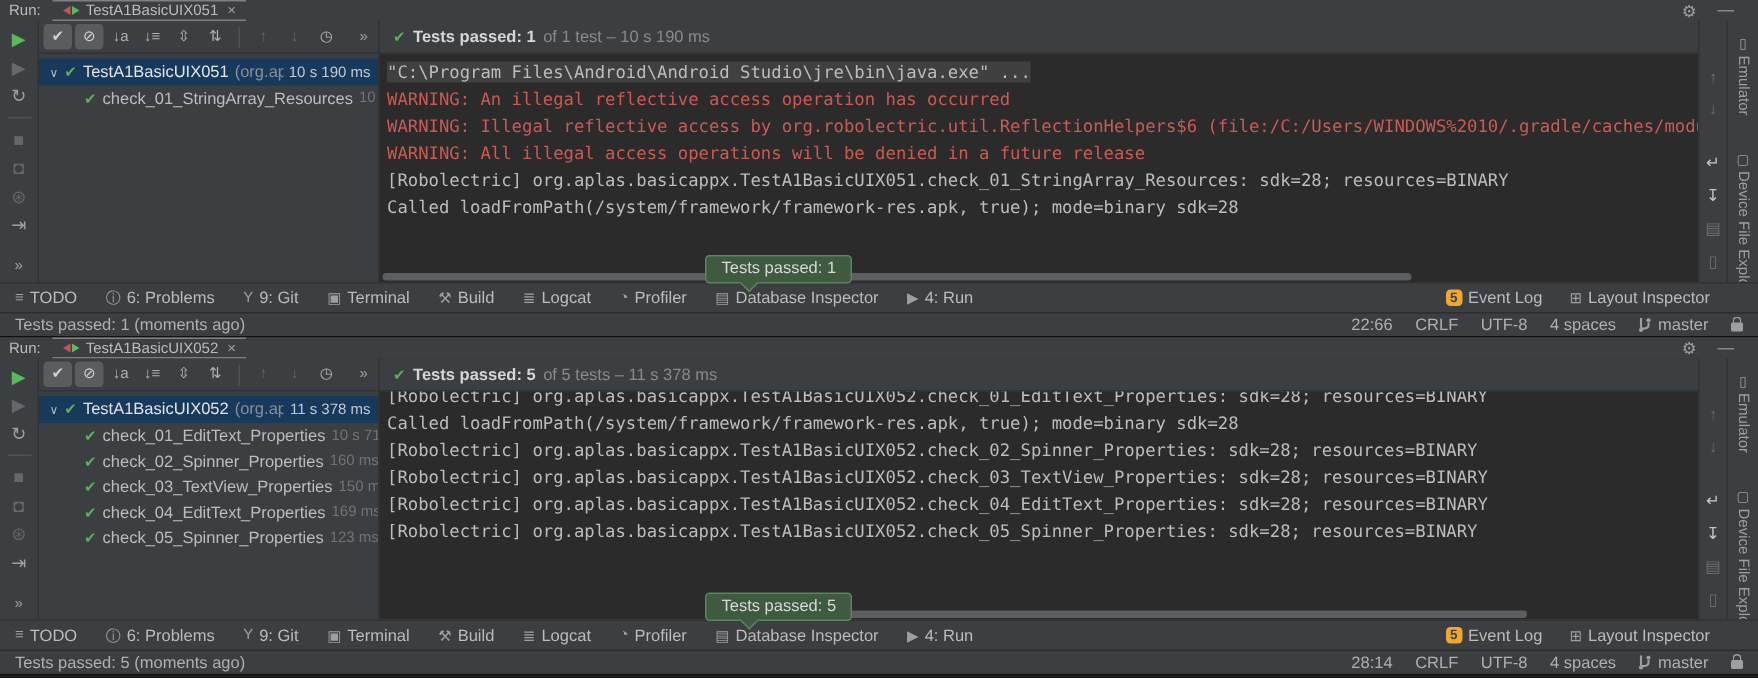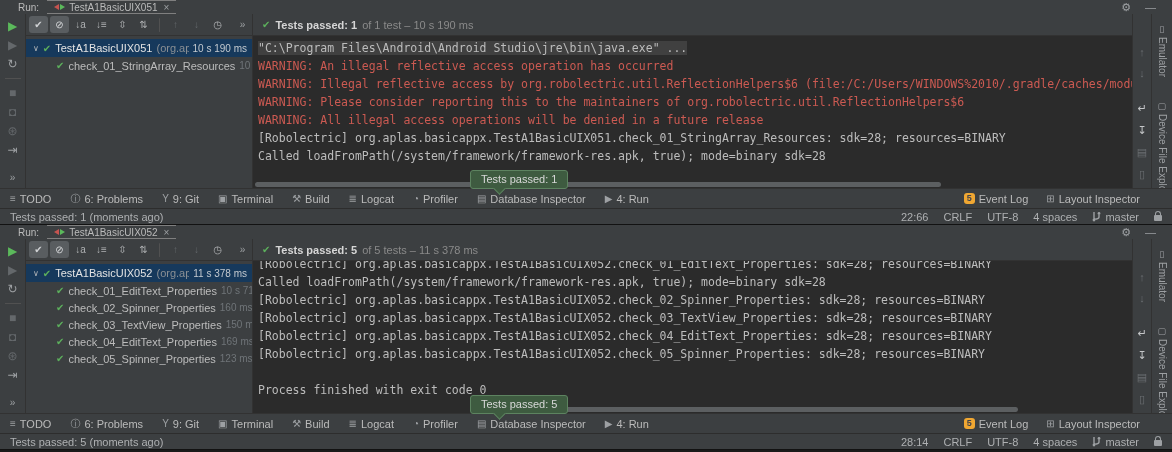--- a/index.html
+++ b/index.html
@@ -3,21 +3,21 @@
 <meta charset="utf-8">
 <style>
   * { margin:0; padding:0; box-sizing:border-box; }
   html,body { width:1172px; height:452px; background:#1a1a1a; overflow:hidden;
               font-family:"Liberation Sans", sans-serif; }
   .panel { height:225px; border-bottom:1px solid #121212; background:#3c3f41;
            display:flex; flex-direction:column; position:relative; }
 
   
   .tabrow { height:14px; display:flex; align-items:center; gap:8px;
-            padding-left:18px; font-size:10px; color:#bbbbbb; background:#3c3f41;justify-content:flex-end; }
+            padding-left:6px; font-size:10px; color:#bbbbbb; background:#3c3f41;justify-content:flex-end; }
   .tab { height:14px; display:flex; align-items:center; gap:4px; padding:0 7px;
          border-top:1px solid #7f7f7f; border-bottom:1px solid #7f7f7f; }
   .tabicon { display:inline-flex; align-items:center; }
   .tri-red  { width:0; height:0; border-top:3px solid transparent; border-bottom:3px solid transparent;
               border-right:5px solid #c75450; display:inline-block; }
   .tri-grn  { width:0; height:0; border-top:3px solid transparent; border-bottom:3px solid transparent;
               border-left:5px solid #5bb95b; display:inline-block; margin-left:1px; }
   .tabclose { color:#9da0a3; font-size:10px; margin-left:2px; cursor:default; }
   .tabrow-right { margin-left:auto; display:flex; align-items:center; gap:14px;
                   padding-right:16px; color:#9da0a3; font-size:11px; }
@@ -184,21 +184,20 @@
         <span class="check">✔</span>
         <span class="st-bold">Tests passed: 1</span>
         <span class="st-dim">of 1 test – 10 s 190 ms</span>
       </div>
       <div class="console">
         <div>
 
         <div class="cline sel"><span class="ctext">"C:\Program Files\Android\Android Studio\jre\bin\java.exe" ...</span></div>
             <div class="cline err"><span class="ctext">WARNING: An illegal reflective access operation has occurred</span></div>
             <div class="cline err"><span class="ctext">WARNING: Illegal reflective access by org.robolectric.util.ReflectionHelpers$6 (file:/C:/Users/WINDOWS%2010/.gradle/caches/modules-2/files-2.</span></div>
-            <div class="cline err"><span class="ctext">WARNING: Please consider reporting this to the maintainers of org.robolectric.util.ReflectionHelpers$6</span></div>
             <div class="cline err"><span class="ctext">WARNING: All illegal access operations will be denied in a future release</span></div>
             <div class="cline"><span class="ctext">[Robolectric] org.aplas.basicappx.TestA1BasicUIX051.check_01_StringArray_Resources: sdk=28; resources=BINARY</span></div>
             <div class="cline"><span class="ctext">Called loadFromPath(/system/framework/framework-res.apk, true); mode=binary sdk=28</span></div>
           </div>
         <div class="hscroll"></div>
       </div>
     </div>
     <div class="gutter">
 
     <span class="gticon dim">↑</span>
@@ -383,21 +382,20 @@
       <div class="console">
         <div>
 
         <div class="cline clip"><span class="ctext">[Robolectric] org.aplas.basicappx.TestA1BasicUIX052.check_01_EditText_Properties: sdk=28; resources=BINARY</span></div>
             <div class="cline"><span class="ctext">Called loadFromPath(/system/framework/framework-res.apk, true); mode=binary sdk=28</span></div>
             <div class="cline"><span class="ctext">[Robolectric] org.aplas.basicappx.TestA1BasicUIX052.check_02_Spinner_Properties: sdk=28; resources=BINARY</span></div>
             <div class="cline"><span class="ctext">[Robolectric] org.aplas.basicappx.TestA1BasicUIX052.check_03_TextView_Properties: sdk=28; resources=BINARY</span></div>
             <div class="cline"><span class="ctext">[Robolectric] org.aplas.basicappx.TestA1BasicUIX052.check_04_EditText_Properties: sdk=28; resources=BINARY</span></div>
             <div class="cline"><span class="ctext">[Robolectric] org.aplas.basicappx.TestA1BasicUIX052.check_05_Spinner_Properties: sdk=28; resources=BINARY</span></div>
             <div class="cline"><span class="ctext"></span></div>
-            <div class="cline"><span class="ctext">Process finished with exit code 0</span></div>
           </div>
         <div class="hscroll"></div>
       </div>
     </div>
     <div class="gutter">
 
     <span class="gticon dim">↑</span>
         <span class="gticon dim">↓</span>
         <span class="gticon bright gap">↵</span>
         <span class="gticon bright">↧</span>

